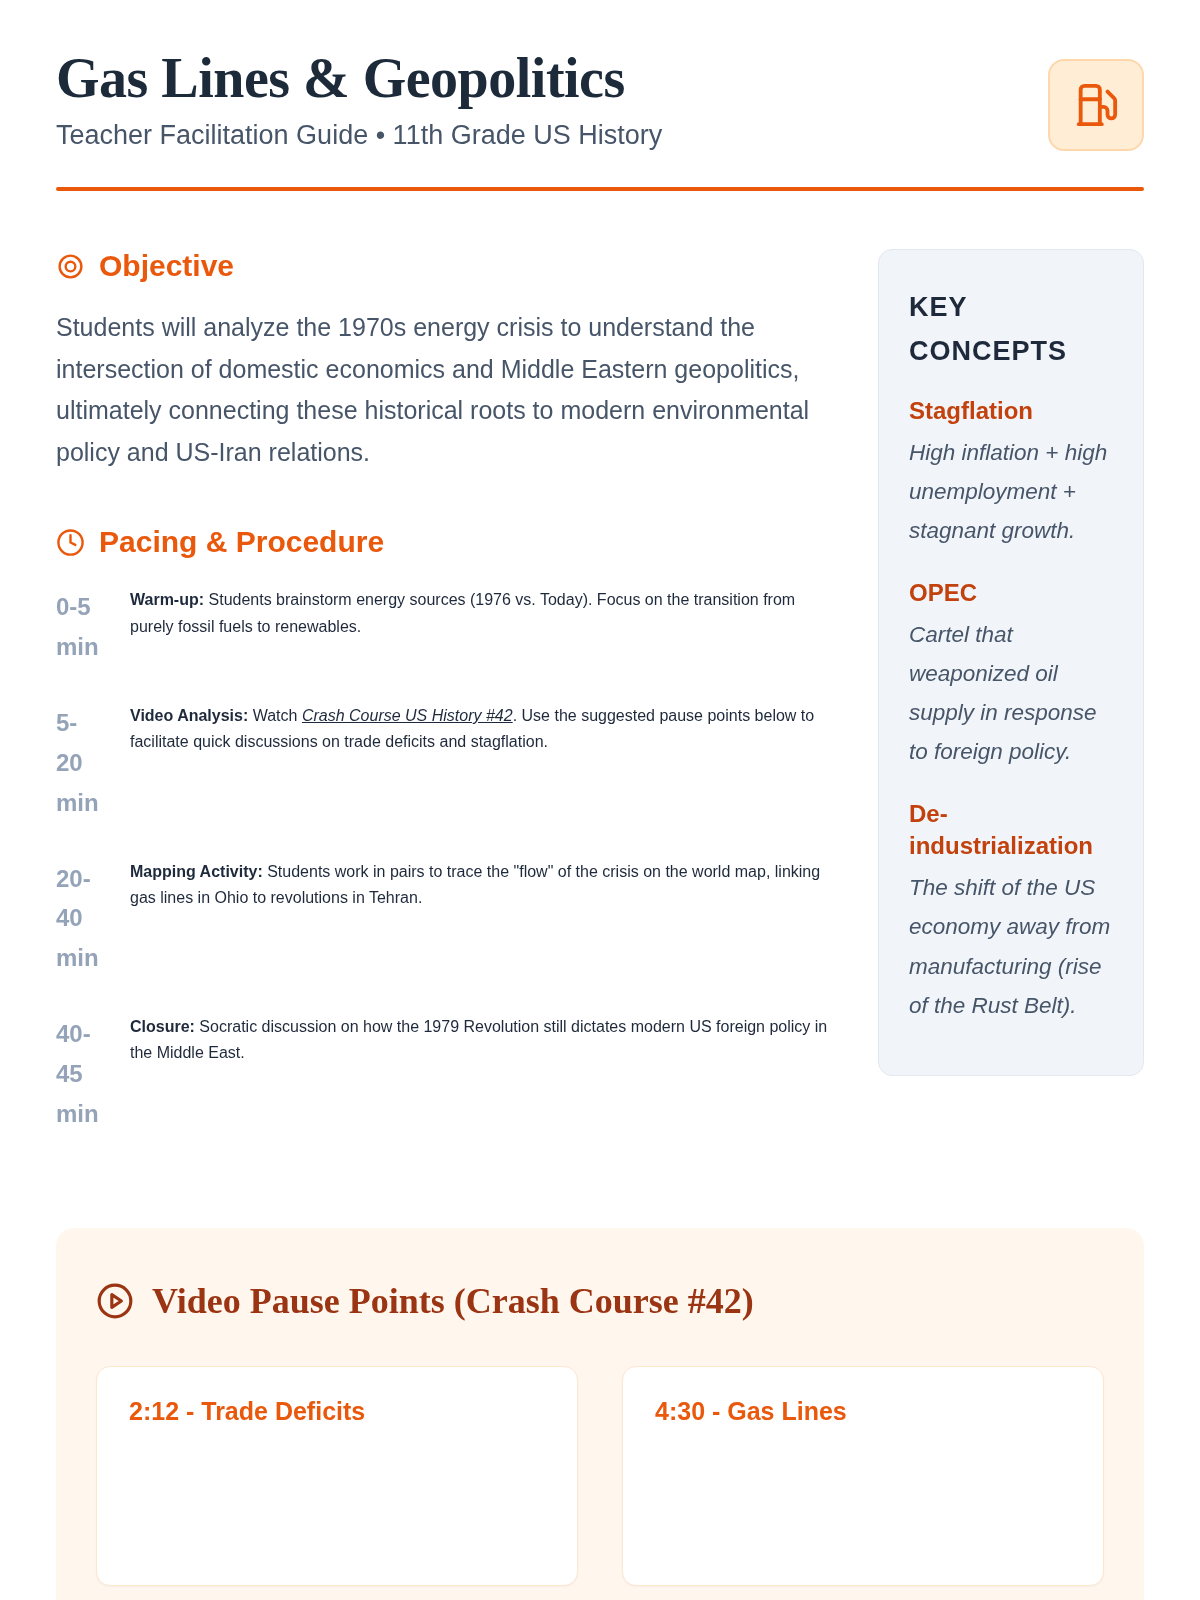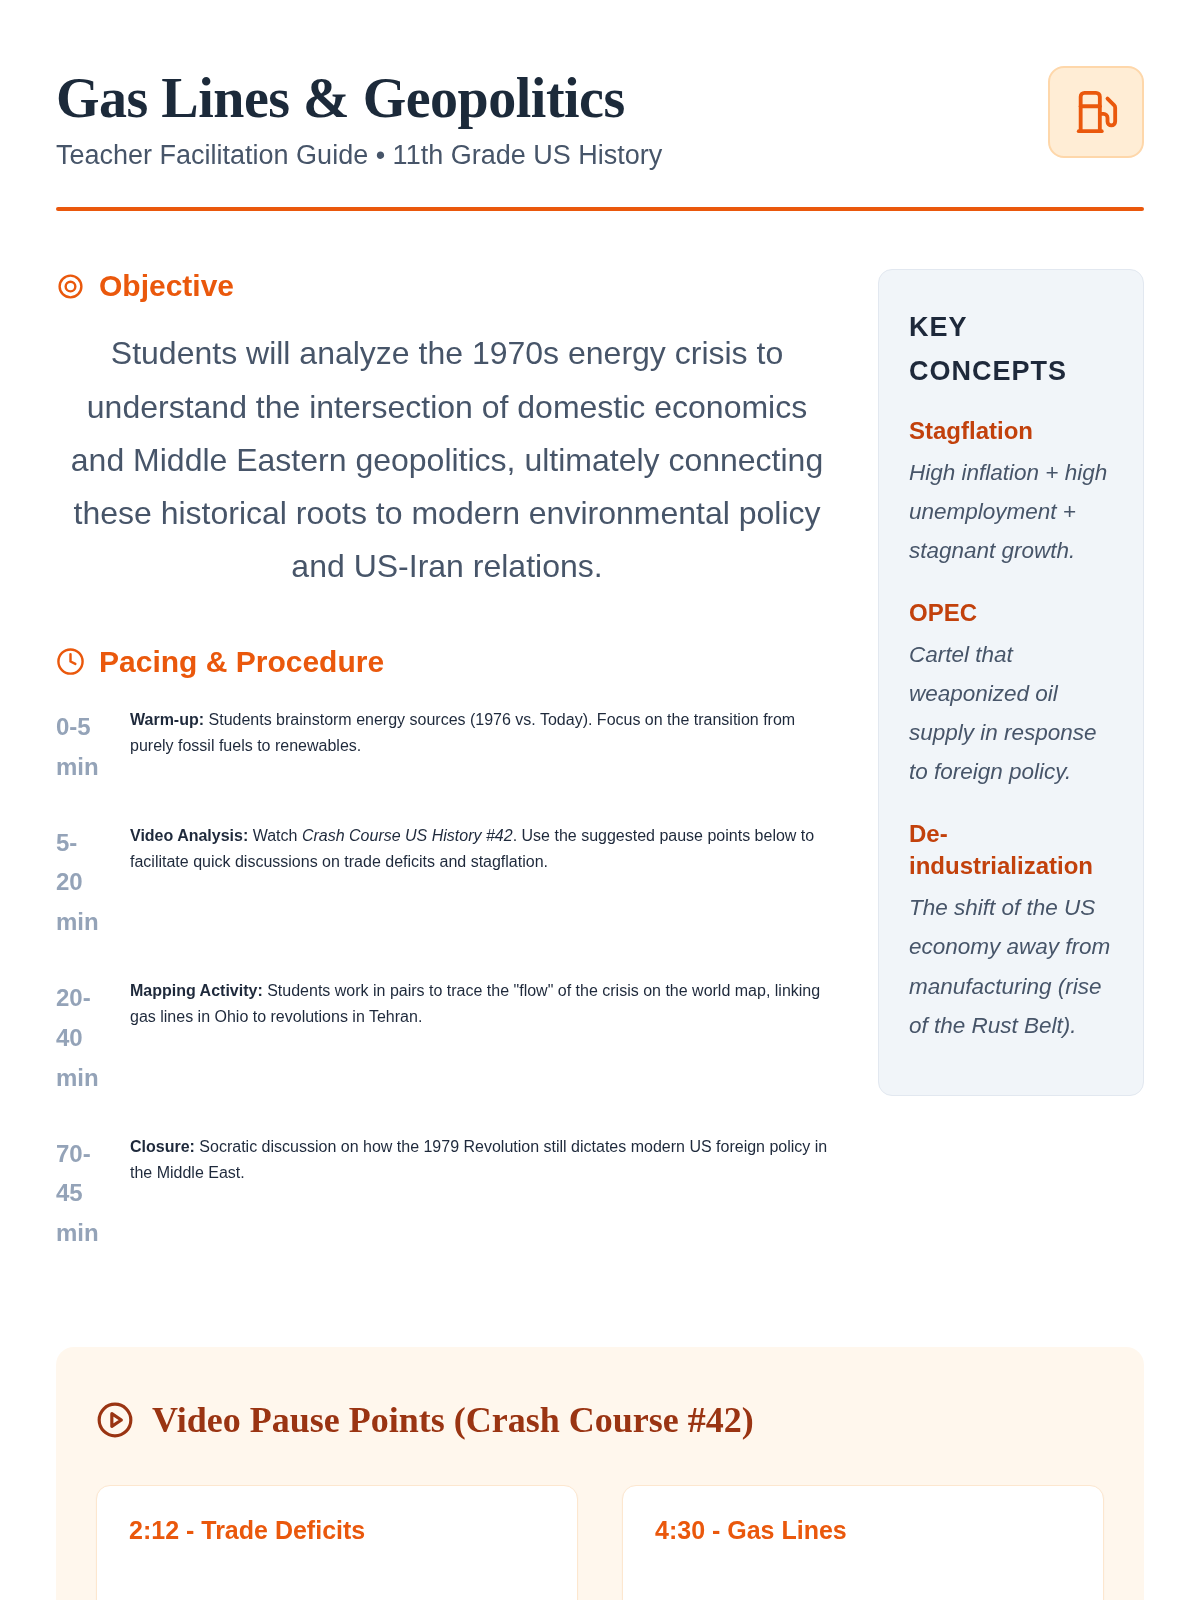--- a/index.html
+++ b/index.html
@@ -1,50 +1,50 @@
 <!DOCTYPE html>
 <html style="--accent: #ea580c; --accent-dark: #c2410c; --title-navy: #1c2a3a; --heading-navy: #1e293b; --body-slate: #475569; --muted-slate: #94a3b8; --sidebar-bg: #f1f5f9; --sidebar-border: #e2e8f0; --icon-badge-bg: #ffedd5; --icon-badge-border: #fed7aa; --video-box-bg: #fff7ed; --video-heading: #9a3412;"><head>
 <meta charset="utf-8">
 <style>
   * { margin: 0; padding: 0; box-sizing: border-box; }
   html, body { width: 1200px; height: 1600px; overflow: hidden; background: #ffffff; }
   body { font-family: "Liberation Sans", sans-serif; color: var(--body-slate, #475569); }
 
   .page { padding: 46px 56px 0; }
 
-  .header { display: flex; justify-content: space-between; align-items: flex-start; margin-top: 20px; }
+  .header { display: flex; justify-content: space-between; align-items: flex-end; }
   .title { font-family: "Liberation Serif", serif; font-size: 56px; font-weight: 700;
            color: var(--title-navy, #1c2a3a); letter-spacing: -0.5px; line-height: 1.15; }
   .subtitle { font-size: 27px; font-weight: 500; color: var(--body-slate, #475569); margin-top: 10px; }
   .icon-badge { width: 96px; height: 92px; background: var(--icon-badge-bg, #ffedd5);
                 border: 2px solid var(--icon-badge-border, #fed7aa); border-radius: 16px;
                 display: flex; align-items: center; justify-content: center; flex-shrink: 0; }
   .icon-badge svg { width: 46px; height: 46px; color: var(--accent, #ea580c); }
 
   .accent-rule { border: none; height: 4px; background: var(--accent, #ea580c);
                  margin-top: 36px; border-radius: 2px; }
 
   .main { display: flex; gap: 40px; margin-top: 58px; align-items: flex-start; }
   .left-col { flex: 1; min-width: 0; }
 
   .section-heading { display: flex; align-items: center; gap: 14px; font-size: 30px;
                      font-weight: 700; color: var(--accent, #ea580c); }
   .section-heading svg { width: 29px; height: 29px; flex-shrink: 0; }
 
-  .objective-body { margin-top: 24px; font-size: 32px; line-height: 1.66;
-                    color: var(--body-slate, #475569); text-align: center; }
+  .objective-body { margin-top: 24px; font-size: 25px; line-height: 1.66;
+                    color: var(--body-slate, #475569); }
 
   .pacing-section { margin-top: 52px; }
   .pacing-list { margin-top: 28px; }
   .pacing-row { display: flex; gap: 16px; margin-bottom: 36px; }
   .pacing-time { width: 58px; flex-shrink: 0; white-space: pre-line; font-weight: 700;
                  font-size: 24px; line-height: 1.66; color: var(--muted-slate, #94a3b8); }
   .pacing-text { font-size: 16px; line-height: 1.64; color: var(--heading-navy, #1e293b); }
   .pacing-text strong { font-weight: 700; }
-  .pacing-text em { font-style: italic; }
+  .pacing-text em { font-style: italic; text-decoration: underline; }
 
   .sidebar { width: 266px; flex-shrink: 0; background: var(--sidebar-bg, #f1f5f9);
              border: 1px solid var(--sidebar-border, #e2e8f0); border-radius: 14px;
              padding: 36px 30px 24px; }
   .sidebar-heading { font-size: 27px; font-weight: 800; letter-spacing: 1px;
                      color: var(--heading-navy, #1e293b); line-height: 1.6;
                      max-width: 200px; margin-bottom: 22px; }
   .concept { margin-bottom: 26px; }
   .concept-term { font-size: 24px; font-weight: 700; color: var(--accent-dark, #c2410c);
                   line-height: 1.35; margin-bottom: 6px; }
@@ -124,21 +124,21 @@
           </div>
 
           <div class="pacing-row">
             <div class="pacing-time">20-
 40
 min</div>
             <p class="pacing-text"><strong>Mapping Activity:</strong><span> Students work in pairs to trace the "flow" of the crisis on the world map, linking gas lines in Ohio to revolutions in Tehran.</span><em></em><span></span></p>
           </div>
 
           <div class="pacing-row">
-            <div class="pacing-time">70-
+            <div class="pacing-time">40-
 45
 min</div>
             <p class="pacing-text"><strong>Closure:</strong><span> Socratic discussion on how the 1979 Revolution still dictates modern US foreign policy in the Middle East.</span><em></em><span></span></p>
           </div>
 
         </div>
       </section>
 
     </div>
 

